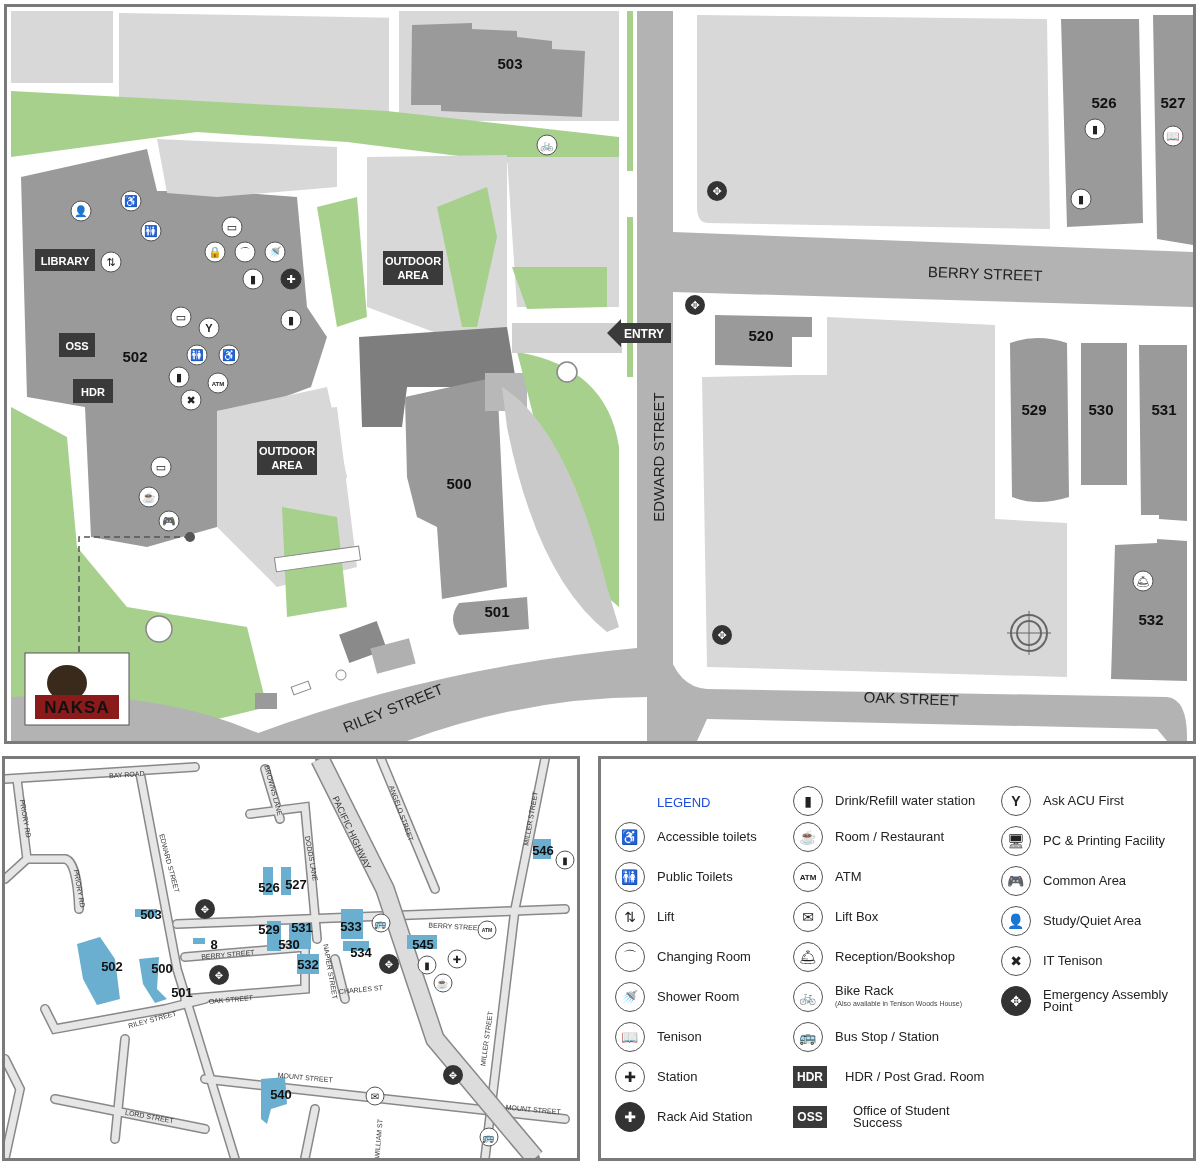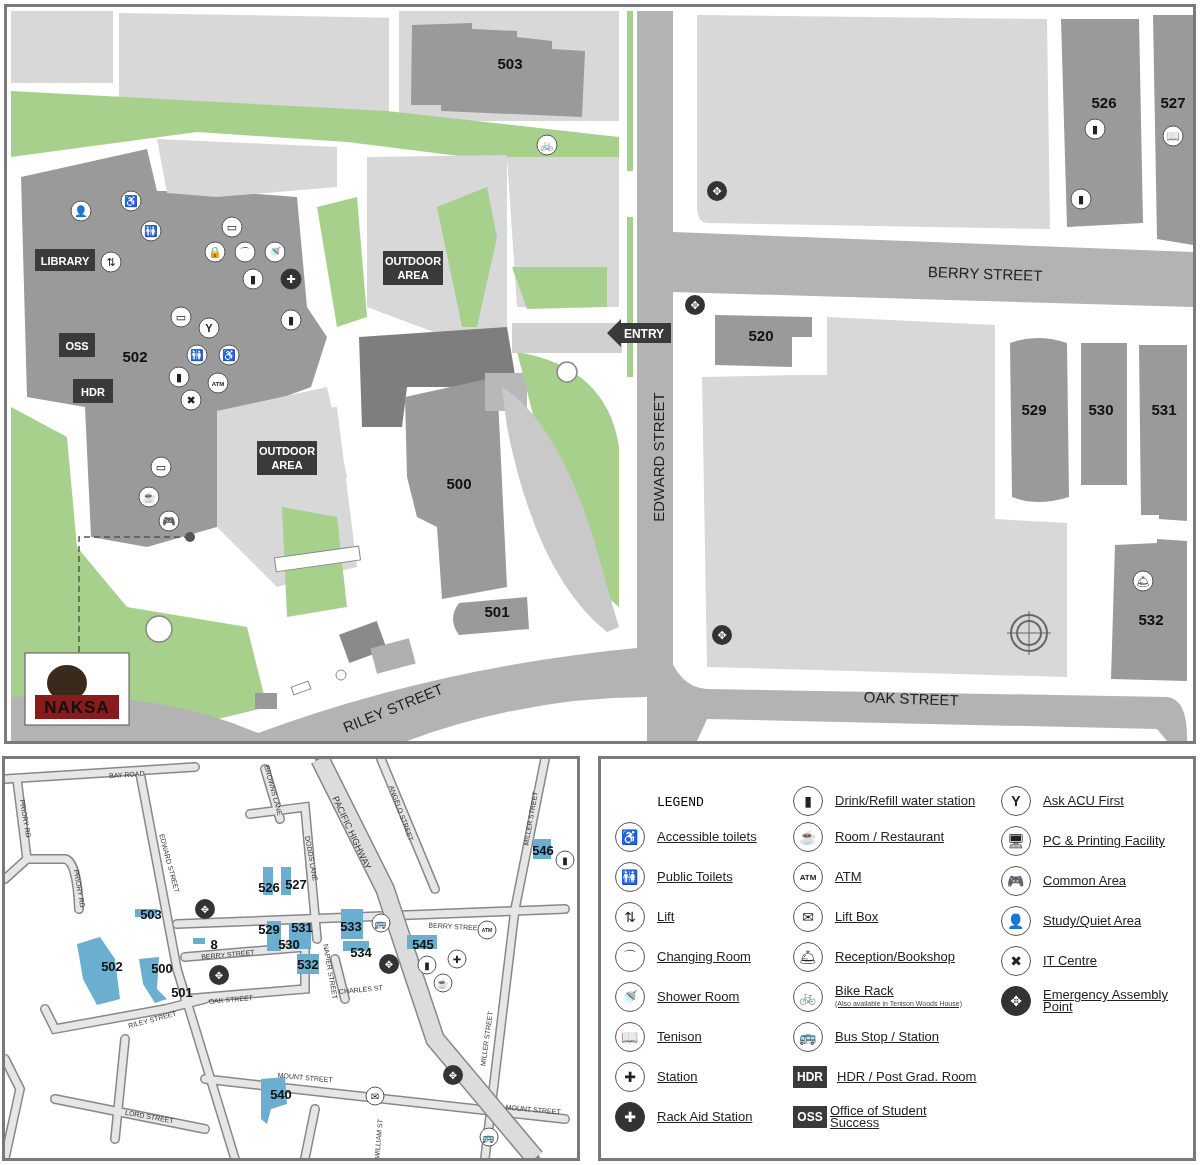--- a/index.html
+++ b/index.html
@@ -6,26 +6,26 @@
   body { width: 1200px; height: 1165px; background: #ffffff; font-family: "Liberation Sans", sans-serif; position: relative; overflow: hidden; }
   .panel { position: absolute; border: 3px solid #7a7a7a; background: #fff; overflow: hidden; }
   #main-map { left: 4px; top: 4px; width: 1192px; height: 740px; }
   #inset-map { left: 2px; top: 756px; width: 578px; height: 405px; }
   #legend { left: 598px; top: 756px; width: 598px; height: 405px; }
   svg text { font-family: "Liberation Sans", sans-serif; }
   .lbl-bldg { font-weight: bold; font-size: 15px; fill: #111; font-family: "Liberation Sans", sans-serif; }
   .lbl-street { font-size: 15px; fill: #222; }
   .tagbox rect { fill: #3a3a3a; }
   .tagbox text { fill: #fff; font-weight: bold; font-size: 11px; }
-  .legend-head { position: absolute; left: 56px; top: 36px; font-size: 13px; color: #000000; font-family: Liberation Mono, monospace; }
+  .legend-head { position: absolute; left: 56px; top: 36px; font-size: 13px; color: #1d4ed8; }
   .lg-item { position: absolute; display: flex; align-items: center; height: 32px; }
   .lg-icon { width: 30px; height: 30px; border-radius: 50%; border: 1.5px solid #555; display: flex; align-items: center; justify-content: center; font-size: 14px; color: #222; background: #fff; flex-shrink: 0; }
   .lg-icon.dark { background: #333; color: #fff; border-color: #333; }
   .lg-icon.tag { border-radius: 0; background: #3a3a3a; color: #fff; border: none; width: 34px; height: 22px; font-size: 12px; font-weight: bold; }
-  .lg-text { margin-left: 12px; font-size: 13px; color: #222; line-height: 12px; text-decoration: underline; }
+  .lg-text { margin-left: 12px; font-size: 13px; color: #222; line-height: 12px; }
   .lg-sub { display: block; font-size: 7px; color: #444; margin-top: 1px; }
   .inset-num { font-weight: bold; font-size: 13px; fill: #111; }
   .inset-street { font-size: 7px; fill: #333; }
 </style>
 </head>
 <body>
 
 <div class="panel" id="main-map">
   <svg width="1186" height="734" viewBox="0 0 1186 734">
 
@@ -499,44 +499,44 @@
   <div class="lg-item" style="left:192px;top:222px">
       <span class="lg-icon">🚲</span>
       <span class="lg-text"><span>Bike Rack</span><span class="lg-sub">(Also available in Tenison Woods House)</span></span>
     </div>
   <div class="lg-item" style="left:192px;top:262px">
       <span class="lg-icon">🚌</span>
       <span class="lg-text">Bus Stop  / Station</span>
     </div>
   <div class="lg-item" style="left:192px;top:302px">
       <span class="lg-icon tag">HDR</span>
-      <span class="lg-text" style="margin-left:10px">HDR / Post Grad. Room</span>
+      <span class="lg-text" style="margin-left:18px">HDR / Post Grad. Room</span>
     </div>
   <div class="lg-item" style="left:192px;top:342px">
       <span class="lg-icon tag">OSS</span>
-      <span class="lg-text" style="margin-left:3px;width:110px">Office of Student Success</span>
+      <span class="lg-text" style="margin-left:26px;width:110px">Office of Student Success</span>
     </div>
 
   <div class="lg-item" style="left:400px;top:26px">
       <span class="lg-icon" style="font-weight:bold">Y</span>
       <span class="lg-text">Ask ACU First</span>
     </div>
   <div class="lg-item" style="left:400px;top:66px">
       <span class="lg-icon">🖥</span>
       <span class="lg-text">PC &amp; Printing Facility</span>
     </div>
   <div class="lg-item" style="left:400px;top:106px">
       <span class="lg-icon">🎮</span>
       <span class="lg-text">Common Area</span>
     </div>
   <div class="lg-item" style="left:400px;top:146px">
       <span class="lg-icon">👤</span>
       <span class="lg-text">Study/Quiet Area</span>
     </div>
   <div class="lg-item" style="left:400px;top:186px">
       <span class="lg-icon">✖</span>
-      <span class="lg-text">IT Centre</span>
+      <span class="lg-text">IT Tenison</span>
     </div>
   <div class="lg-item" style="left:400px;top:226px">
       <span class="lg-icon dark">✥</span>
       <span class="lg-text" style="width:130px">Emergency Assembly Point</span>
     </div>
 </div>
 
 </body></html>

